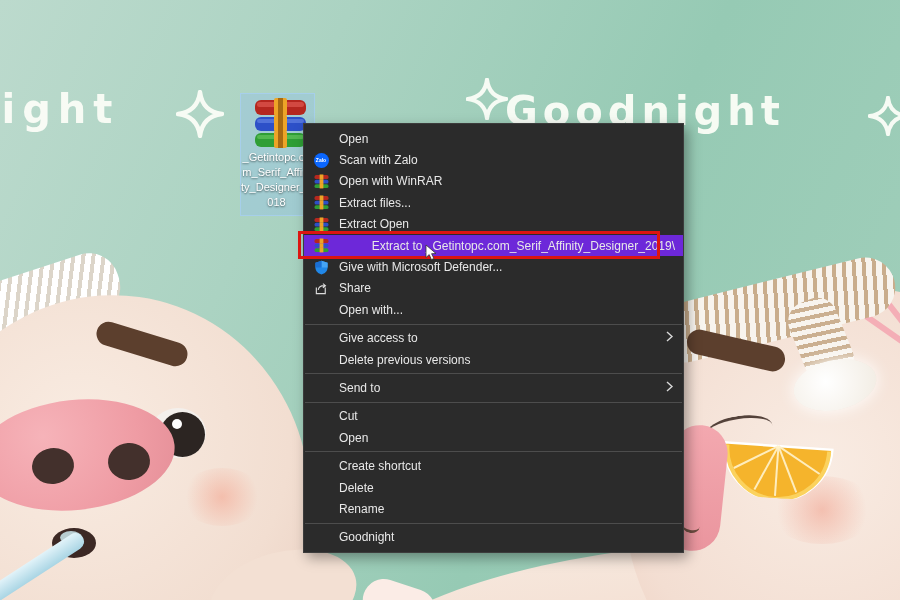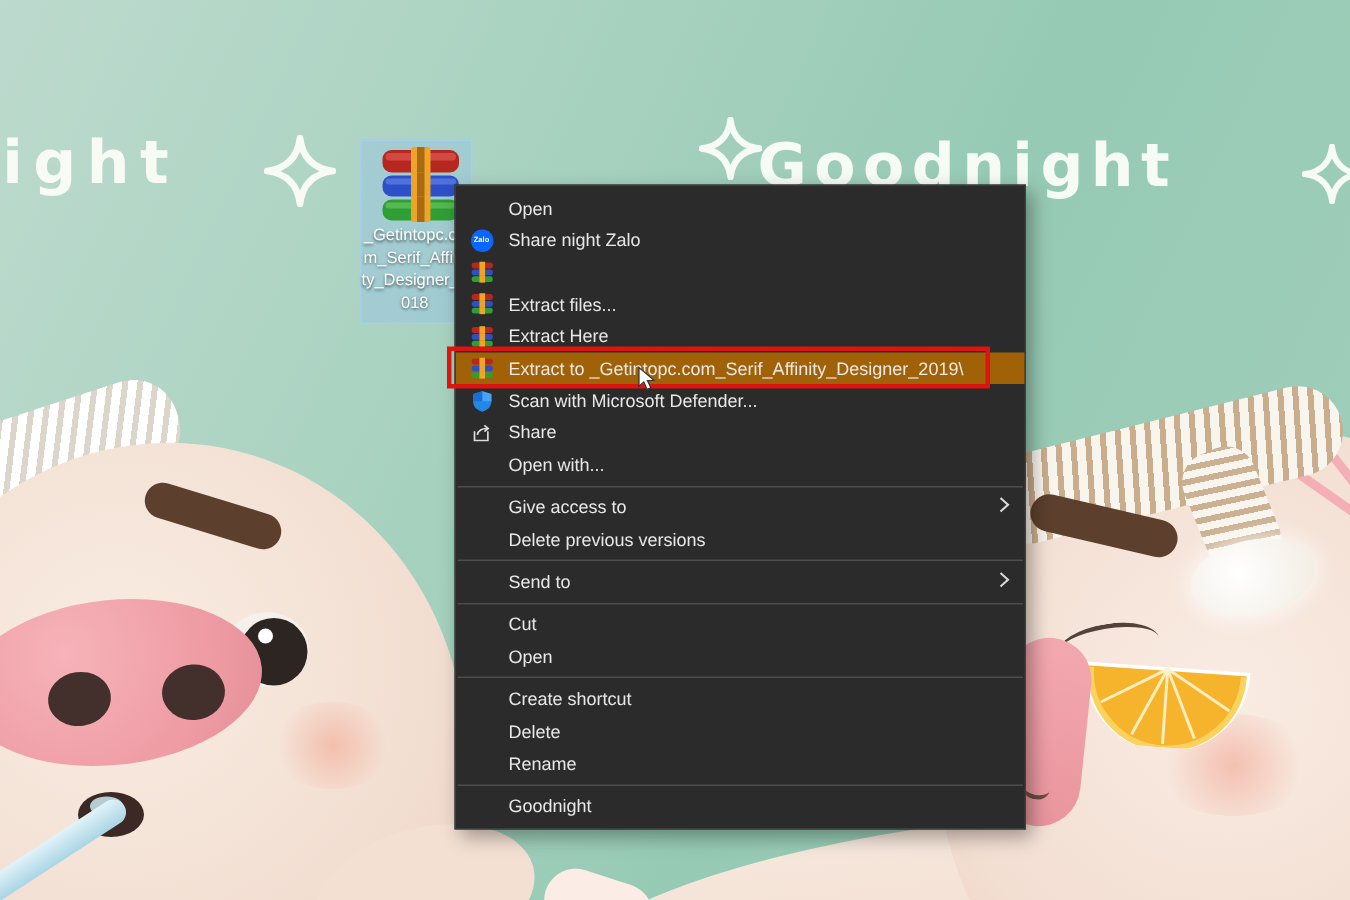--- a/index.html
+++ b/index.html
@@ -70,21 +70,21 @@
 
   
   .menu{left:303px;top:123px;width:381px;background:#2b2b2b;border:1px solid #3c3c3c;
     box-sizing:border-box;padding:4px 0;z-index:10;box-shadow:4px 5px 12px rgba(0,0,0,.35);}
   .mi{display:flex;align-items:center;height:21.4px;padding:0 8px 0 9px;color:#e8e8e8;
     font-size:12px;cursor:default;}
   .mi .mi-ic{width:16px;height:16px;margin-right:10px;flex:0 0 16px;display:flex;
     align-items:center;justify-content:center;}
   .mi .mi-label{flex:1;white-space:nowrap;overflow:hidden;}
   .mi.bold .mi-label{font-weight:normal;}
-  .mi.hover{background:#a16207;}
+  .mi.hover{background:#6d28d9;text-align:right;}
   .mi .chev{flex:0 0 10px;}
   .msep{height:1px;background:#4d4d4d;margin:3px 1px;}
 
   .zalo-badge{width:15px;height:15px;border-radius:50%;background:#0a66fe;color:#fff;
     font-size:5px;font-weight:bold;display:flex;align-items:center;justify-content:center;}
 
   
   .redbox{left:298px;top:231px;width:356px;height:22px;border:3px solid #dc1510;z-index:20;}
   .cursor{left:425px;top:244px;z-index:30;}
 </style>
@@ -176,34 +176,35 @@
 
     <div class="mi bold">
       <span class="mi-ic"></span>
       <span class="mi-label">Open</span>
     </div>
 
     <div class="mi">
       <span class="mi-ic">
         <span class="zalo-badge">Zalo</span>
       </span>
-      <span class="mi-label">Share night Zalo</span>
+      <span class="mi-label">Scan with Zalo</span>
     </div>
 
     <div class="mi">
       <span class="mi-ic">
         <svg width="15" height="15" viewBox="0 0 16 16">
             <rect x="0.5" y="1" width="15" height="4.4" rx="2" fill="#b5271f"></rect>
             <rect x="6" y="0.5" width="4" height="5.4" fill="#eda427"></rect>
             <rect x="0.5" y="6" width="15" height="4.2" rx="2" fill="#2d50c8"></rect>
             <rect x="6" y="5.6" width="4" height="5" fill="#eda427"></rect>
             <rect x="0.5" y="10.8" width="15" height="4.2" rx="2" fill="#2f9e35"></rect>
             <rect x="6" y="10.4" width="4" height="5" fill="#eda427"></rect>
           </svg>
       </span>
+      <span class="mi-label">Open with WinRAR</span>
     </div>
 
     <div class="mi">
       <span class="mi-ic">
         <svg width="15" height="15" viewBox="0 0 16 16">
             <rect x="0.5" y="1" width="15" height="4.4" rx="2" fill="#b5271f"></rect>
             <rect x="6" y="0.5" width="4" height="5.4" fill="#eda427"></rect>
             <rect x="0.5" y="6" width="15" height="4.2" rx="2" fill="#2d50c8"></rect>
             <rect x="6" y="5.6" width="4" height="5" fill="#eda427"></rect>
             <rect x="0.5" y="10.8" width="15" height="4.2" rx="2" fill="#2f9e35"></rect>
@@ -217,21 +218,21 @@
       <span class="mi-ic">
         <svg width="15" height="15" viewBox="0 0 16 16">
             <rect x="0.5" y="1" width="15" height="4.4" rx="2" fill="#b5271f"></rect>
             <rect x="6" y="0.5" width="4" height="5.4" fill="#eda427"></rect>
             <rect x="0.5" y="6" width="15" height="4.2" rx="2" fill="#2d50c8"></rect>
             <rect x="6" y="5.6" width="4" height="5" fill="#eda427"></rect>
             <rect x="0.5" y="10.8" width="15" height="4.2" rx="2" fill="#2f9e35"></rect>
             <rect x="6" y="10.4" width="4" height="5" fill="#eda427"></rect>
           </svg>
       </span>
-      <span class="mi-label">Extract Here</span>
+      <span class="mi-label">Extract Open</span>
     </div>
 
     <div class="mi hover">
       <span class="mi-ic">
         <svg width="15" height="15" viewBox="0 0 16 16">
             <rect x="0.5" y="1" width="15" height="4.4" rx="2" fill="#b5271f"></rect>
             <rect x="6" y="0.5" width="4" height="5.4" fill="#eda427"></rect>
             <rect x="0.5" y="6" width="15" height="4.2" rx="2" fill="#2d50c8"></rect>
             <rect x="6" y="5.6" width="4" height="5" fill="#eda427"></rect>
             <rect x="0.5" y="10.8" width="15" height="4.2" rx="2" fill="#2f9e35"></rect>
@@ -242,21 +243,21 @@
     </div>
 
     <div class="mi">
       <span class="mi-ic">
         <svg width="15" height="15" viewBox="0 0 16 16">
             <path d="M8 0.8 L14.5 2.8 V8 C14.5 12 11.5 14.6 8 15.4 C4.5 14.6 1.5 12 1.5 8 V2.8 Z" fill="#2188e8"></path>
             <path d="M8 0.8 L14.5 2.8 V8 L8 8 Z" fill="#45a4f5"></path>
             <path d="M1.5 2.8 L8 0.8 V8 L1.5 8 Z" fill="#1a6fd4"></path>
           </svg>
       </span>
-      <span class="mi-label">Scan with Microsoft Defender...</span>
+      <span class="mi-label">Give with Microsoft Defender...</span>
     </div>
 
     <div class="mi">
       <span class="mi-ic">
         <svg width="15" height="15" viewBox="0 0 16 16" fill="none" stroke="#dcdcdc" stroke-width="1.2">
             <path d="M2.5 7 V13.5 H12 V7"></path>
             <path d="M4.5 9.5 C5 6.5 8 4.8 11.5 5 M9.5 2.8 L12.2 5 L9.5 7.2"></path>
           </svg>
       </span>
       <span class="mi-label">Share</span>

